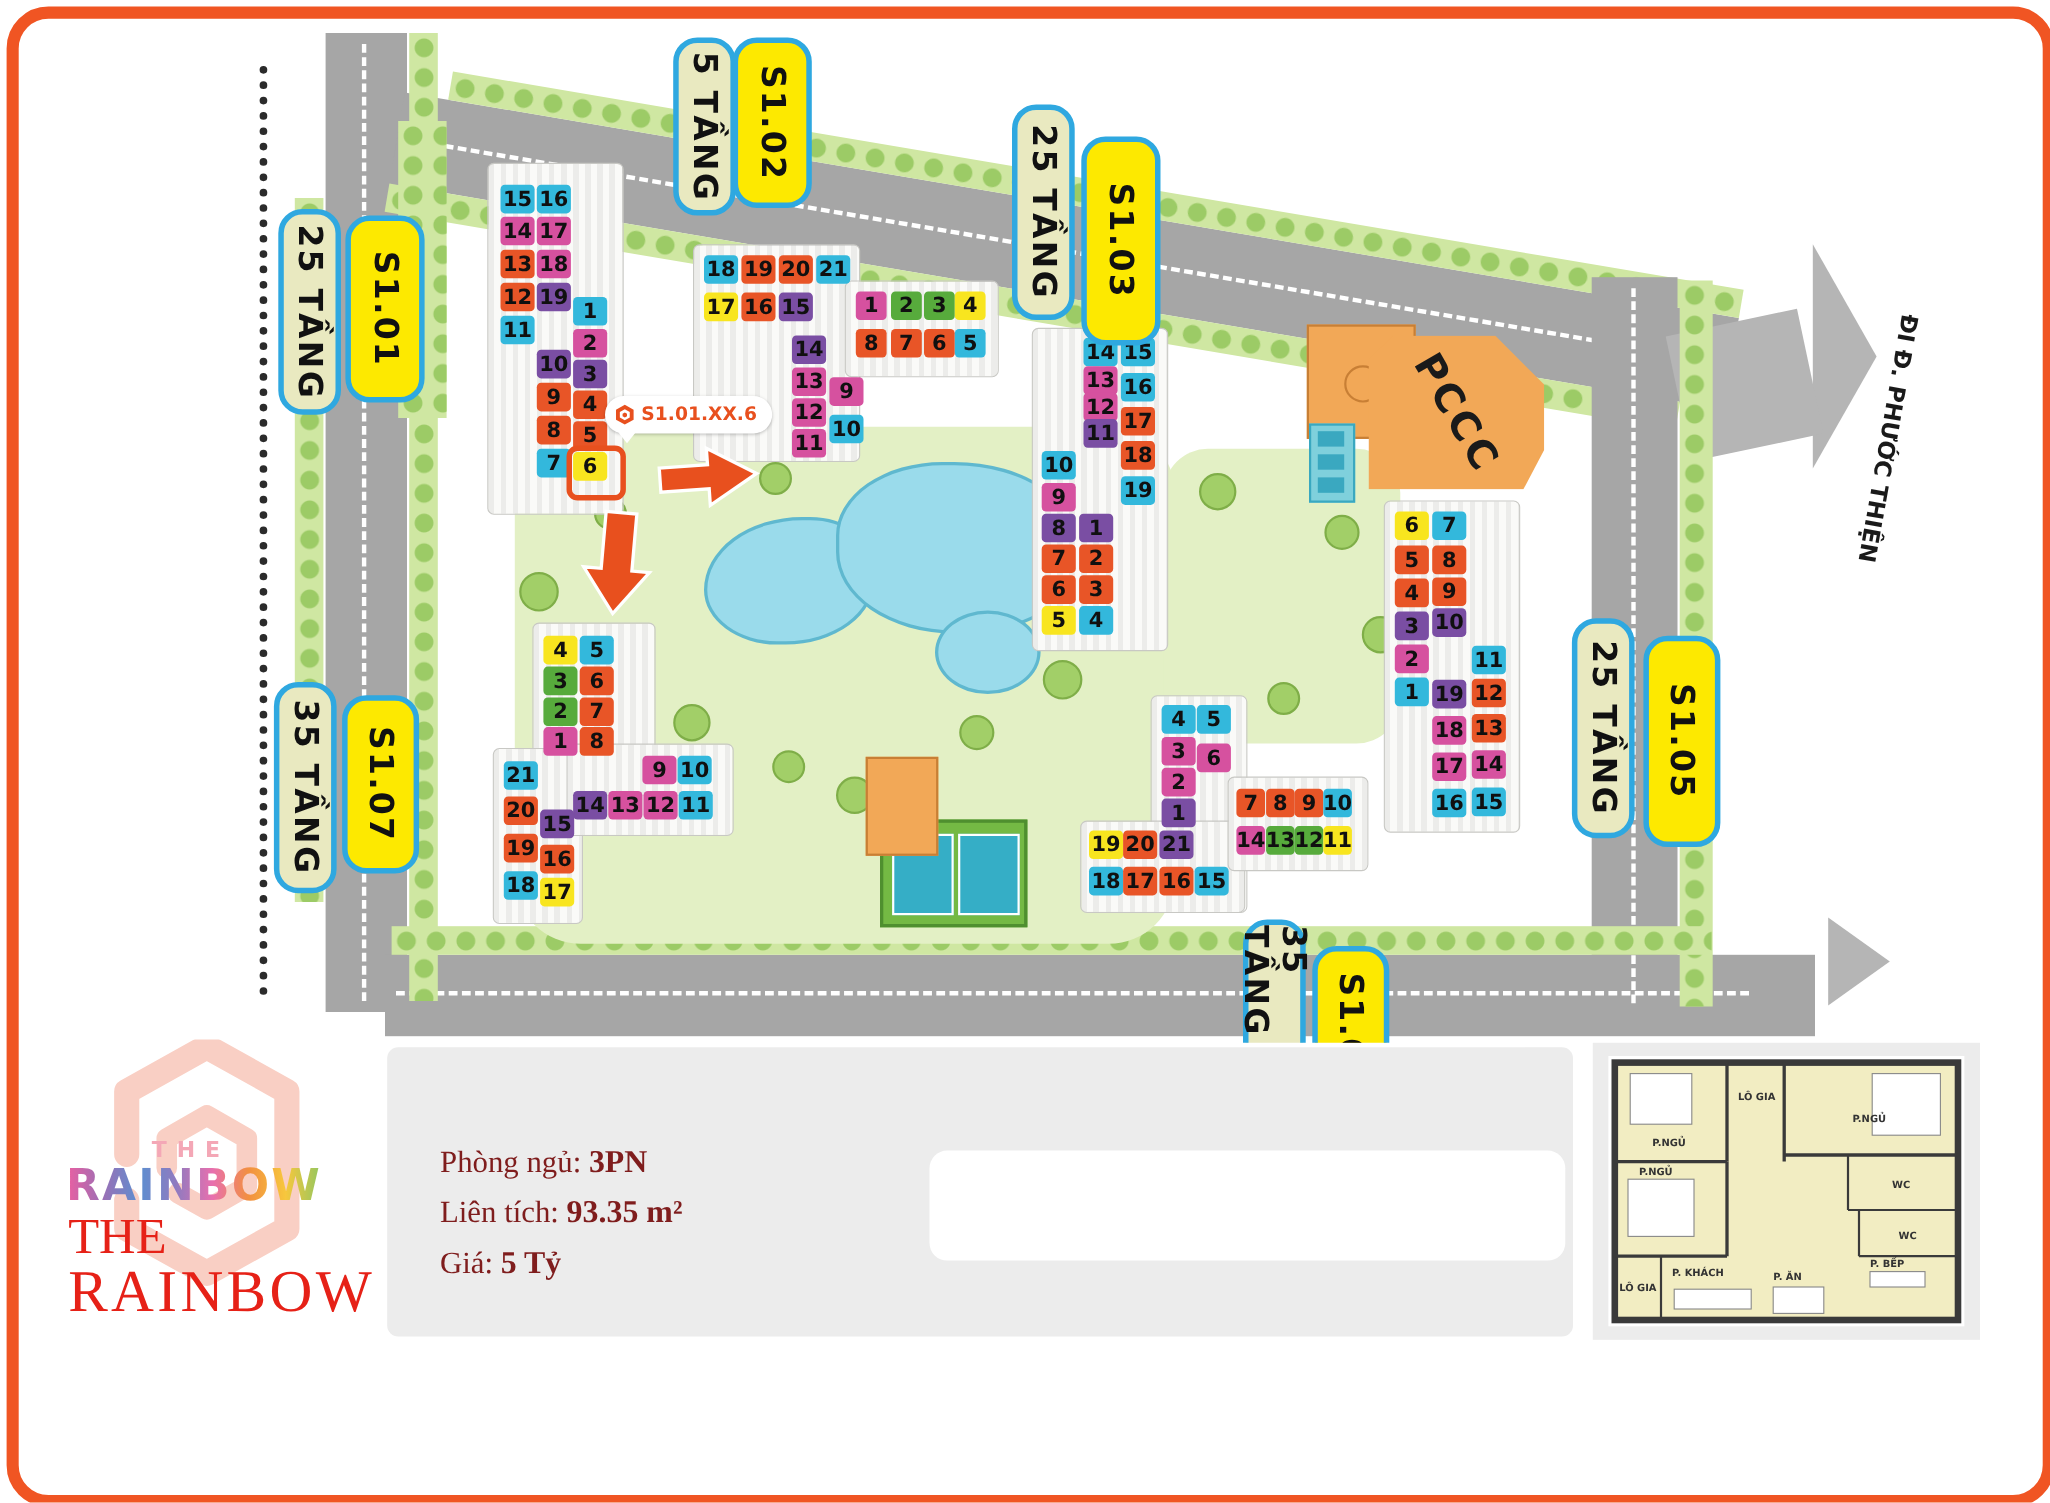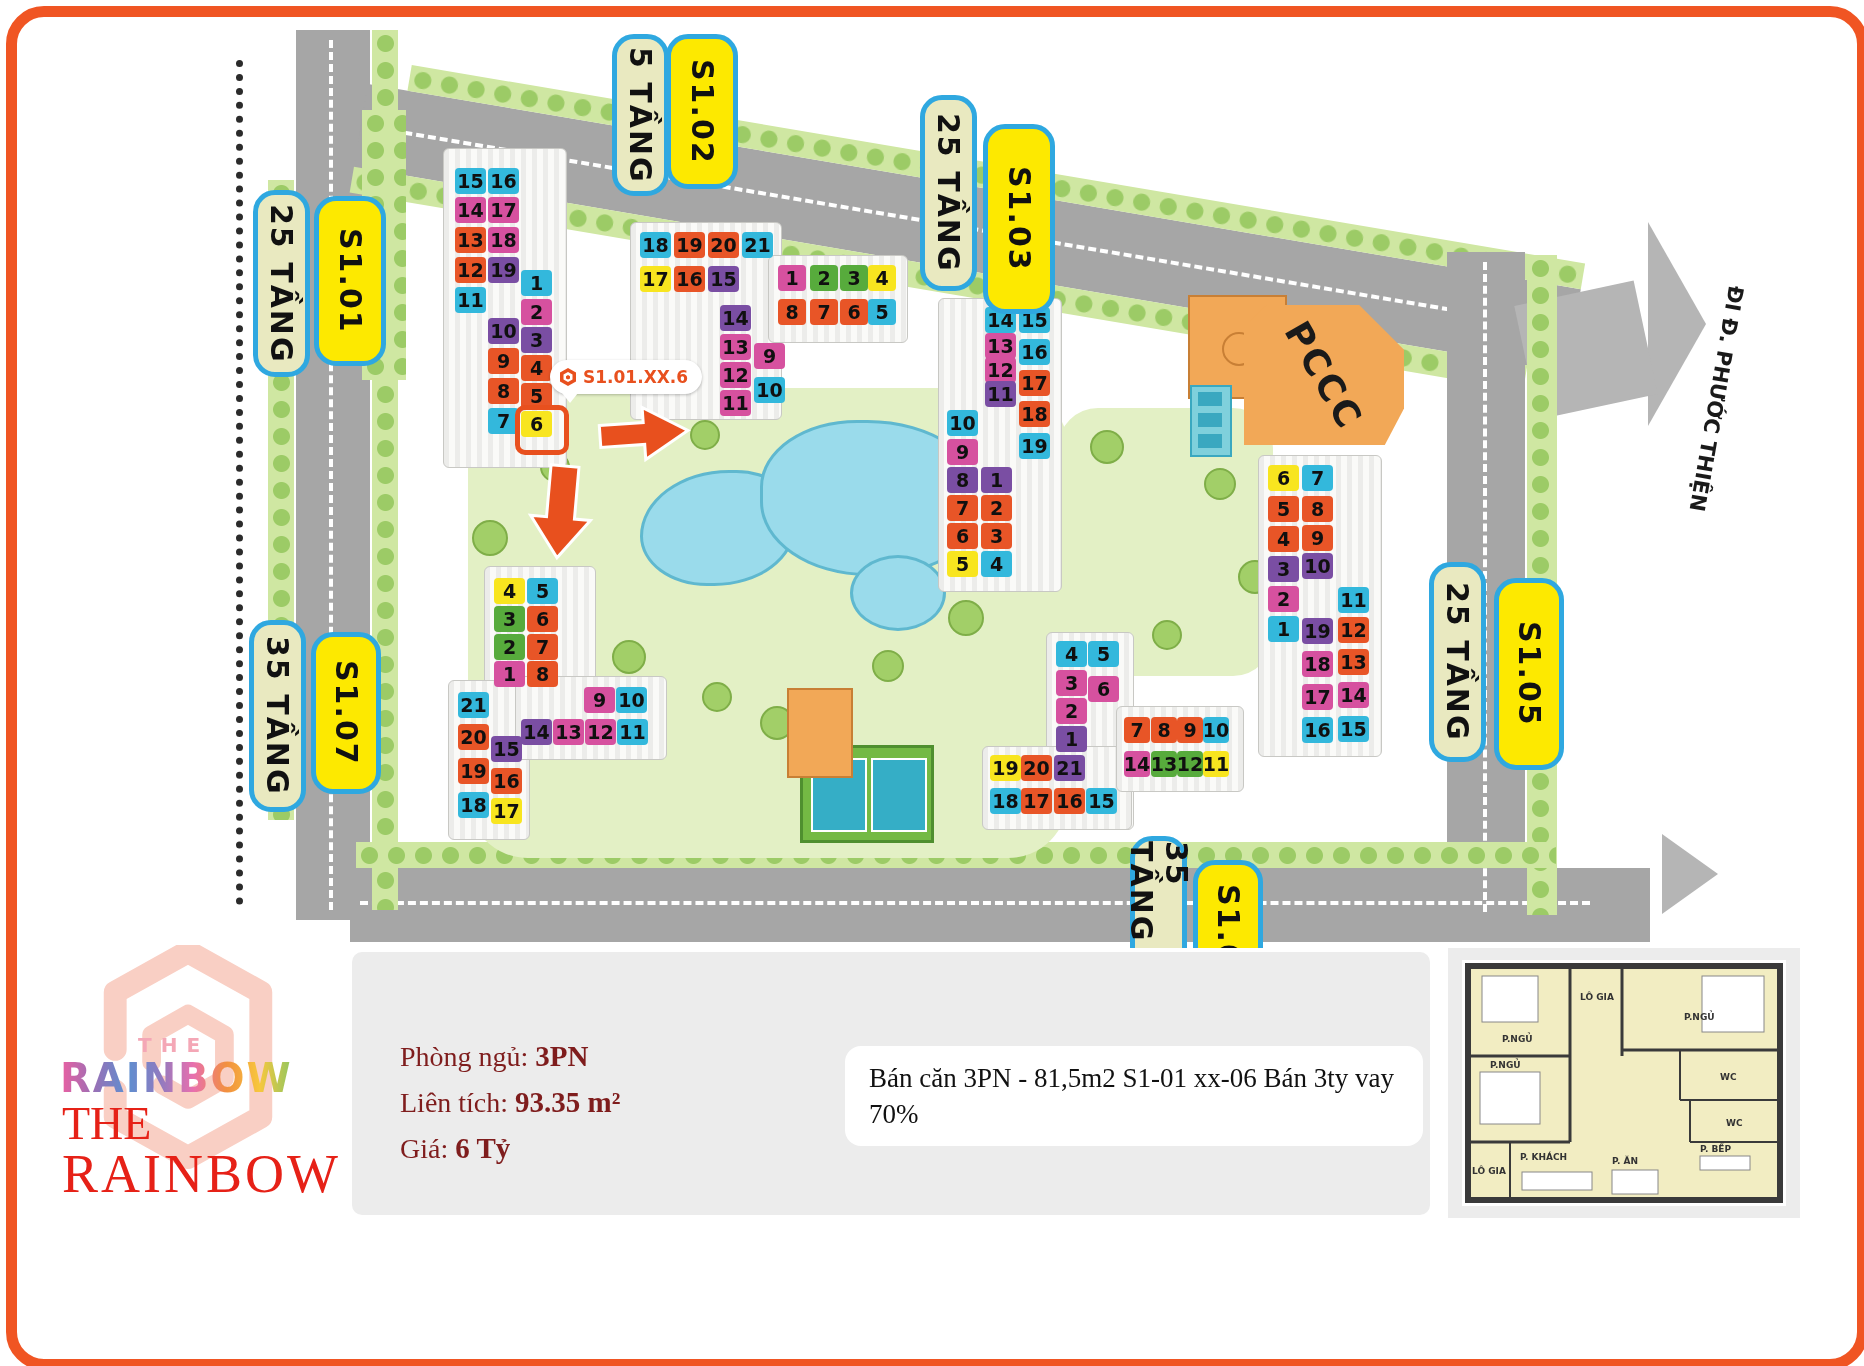--- a/index.html
+++ b/index.html
@@ -311,26 +311,25 @@
   <div class="fieldrow" style="top:88px;">
     <span>Phòng ngủ:</span>
     <b>3PN</b>
   </div>
   <div class="fieldrow" style="top:134px;">
     <span>Liên tích:</span>
     <b>93.35 m²</b>
   </div>
   <div class="fieldrow" style="top:180px;">
     <span>Giá:</span>
-    <b>6 Tỷ</b>
+    <b>5 Tỷ</b>
   </div>
 </div>
 
 <div id="descbox">
-  <div>Bán căn 3PN - 81,5m2 S1-01 xx-06 Bán 3ty vay 70%</div>
 </div>
 
 <div id="floorplan">
   <svg width="324" height="246" viewBox="0 0 324 246">
     <rect x="0" y="0" width="324" height="246" fill="#ffffff"></rect>
     <rect x="6" y="6" width="312" height="234" fill="#f2edc2" stroke="#3a3a3a" stroke-width="6"></rect>
 
     <line x1="108" y1="6" x2="108" y2="96" stroke="#3a3a3a" stroke-width="3"></line>
     <line x1="160" y1="6" x2="160" y2="96" stroke="#3a3a3a" stroke-width="3"></line>
     <line x1="6" y1="96" x2="108" y2="96" stroke="#3a3a3a" stroke-width="3"></line>

